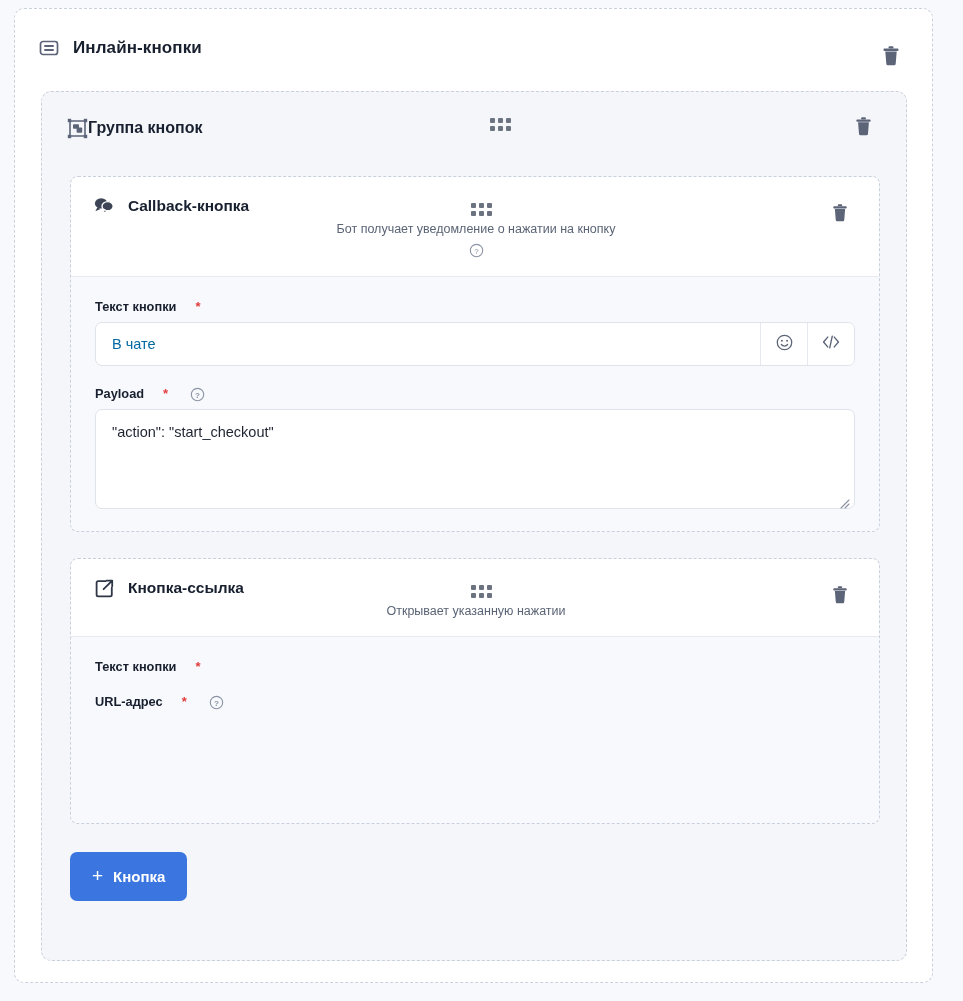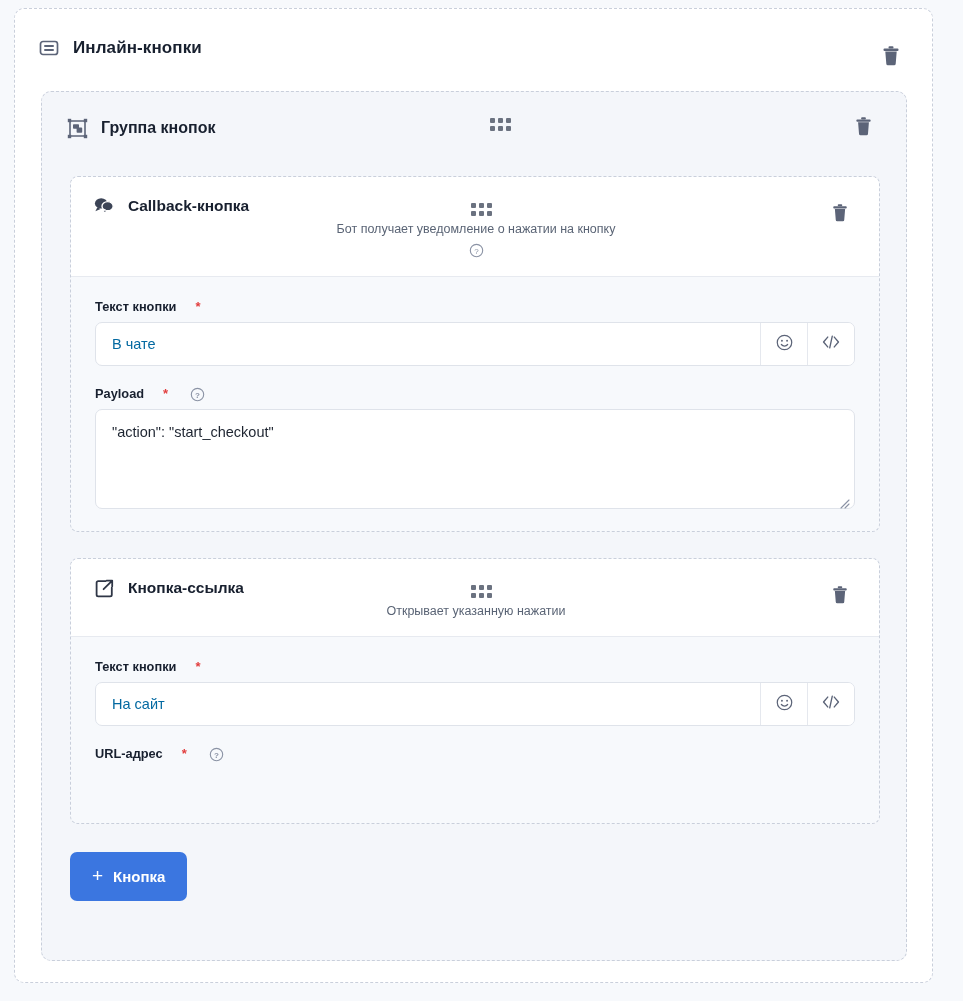--- a/index.html
+++ b/index.html
@@ -84,21 +84,20 @@
     height: 72px;
     display: flex;
     align-items: center;
     padding: 0 24px 0 24px;
   }
 
   .group-header-title {
     font-size: 16px;
     font-weight: bold;
     color: #18202f;
-    margin-left: 13px;
   }
 
   .icon-group {
     width: 22px;
     height: 22px;
     display: inline-flex;
     align-items: center;
     justify-content: center;
     flex: none;
   }
@@ -491,42 +490,20 @@
             </svg>
           </span>
         </button>
       </div>
 
       <div class="card-body">
         <div class="field-label">
           <span>Текст кнопки</span>
           <span class="req">*</span>
         </div>
-        <div class="text-input-wrap">
-          <input type="text" value="На сайт" style="">
-          <div class="input-btn">
-            <span>
-              <svg width="19" height="19" viewBox="0 0 20 20">
-                <circle cx="10" cy="10" r="7.6" fill="none" stroke="#5c6478" stroke-width="1.3"></circle>
-                <circle cx="7.3" cy="8.2" r="1" fill="#5c6478"></circle>
-                <circle cx="12.7" cy="8.2" r="1" fill="#5c6478"></circle>
-                <path d="M6.7 12.1a4.2 4.2 0 0 0 6.6 0" fill="none" stroke="#5c6478" stroke-width="1.3" stroke-linecap="round"></path>
-              </svg>
-            </span>
-          </div>
-          <div class="input-btn">
-            <span>
-              <svg width="20" height="18" viewBox="0 0 22 18">
-                <path d="M7.4 3.6 2.8 9l4.6 5.4" fill="none" stroke="#5c6478" stroke-width="1.5" stroke-linecap="round" stroke-linejoin="round"></path>
-                <path d="M14.6 3.6 19.2 9l-4.6 5.4" fill="none" stroke="#5c6478" stroke-width="1.5" stroke-linecap="round" stroke-linejoin="round"></path>
-                <path d="M12.4 2.6 9.6 15.4" fill="none" stroke="#5c6478" stroke-width="1.5" stroke-linecap="round"></path>
-              </svg>
-            </span>
-          </div>
-        </div>
 
         <div class="field-label field-gap">
           <span>URL-адрес</span>
           <span class="req">*</span>
           <span class="help-icon">
             <svg width="15" height="15" viewBox="0 0 16 16">
               <circle cx="8" cy="8" r="6.6" fill="none" stroke="#8b93a5" stroke-width="1.2"></circle>
               <text x="8" y="11.4" text-anchor="middle" font-size="8.6" fill="#8b93a5" font-family="Liberation Sans, sans-serif">?</text>
             </svg>
           </span>

